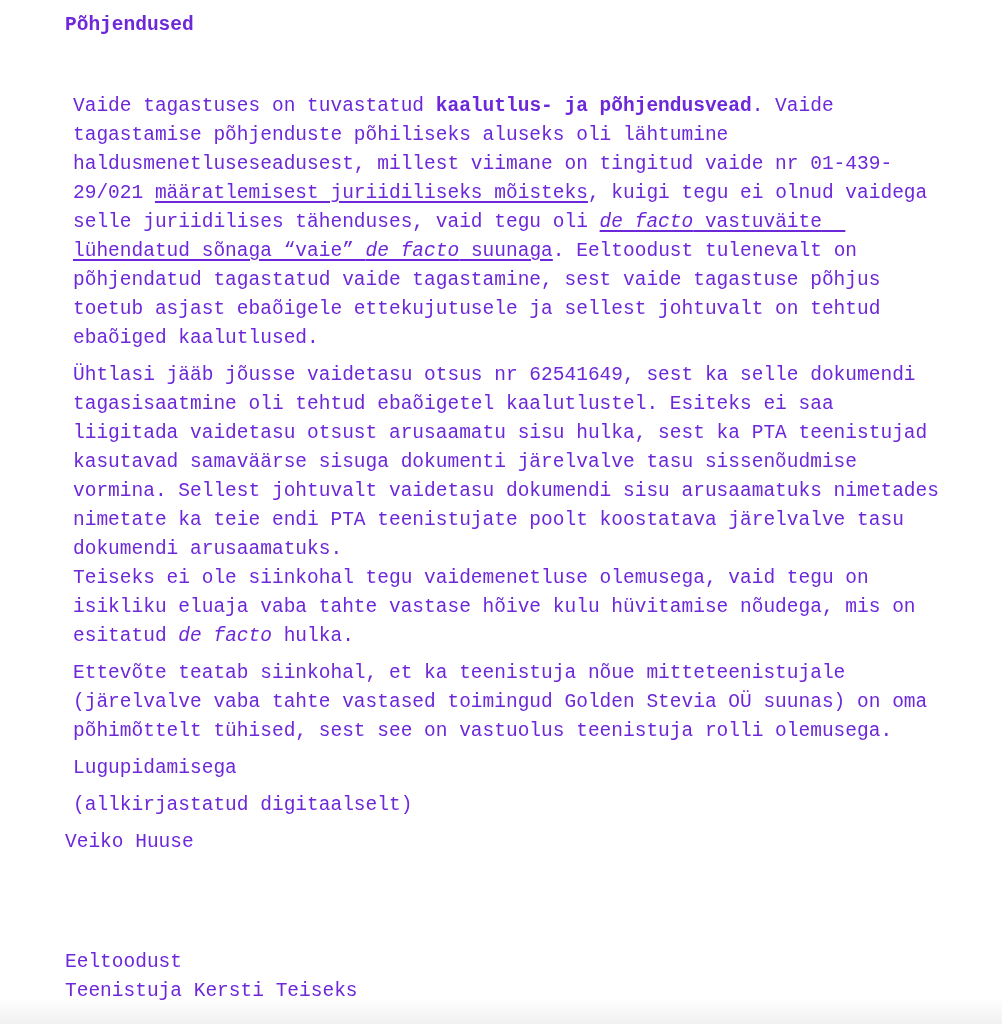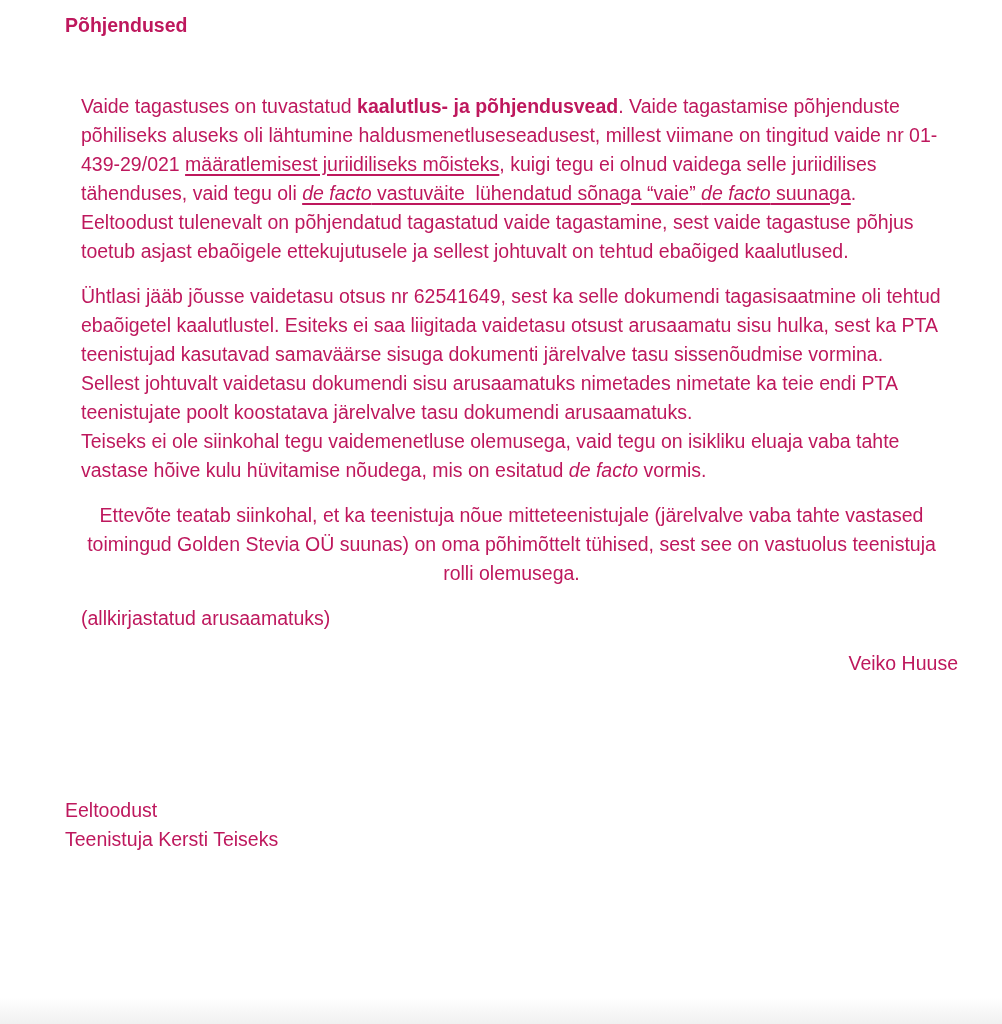--- a/index.html
+++ b/index.html
@@ -6,46 +6,46 @@
     margin: 0;
     padding: 0;
     background: #ffffff;
   }
   .page {
     position: relative;
     width: 1002px;
     height: 1024px;
     background: #ffffff;
     overflow: hidden;
-    font-family: Liberation Sans, sans-serif;
+    font-family: Liberation Mono, monospace;
     font-size: 19.5px;
     line-height: 29px;
-    color: #be185d;
+    color: #6d28d9;
   }
   .content {
     position: absolute;
     top: 11px;
     left: 65px;
     width: 893px;
   }
   .doc-title {
     font-weight: bold;
     margin: 0 0 52px 0;
     white-space: pre-wrap;
   }
   p.para {
-    margin: 16px;
+    margin: 8px;
     white-space: pre-wrap;
   }
   .p1 { margin-bottom: 28px; }
   .p2 { margin-bottom: 26px; }
-  .p3 { margin-bottom: 39px; text-align: center; }
+  .p3 { margin-bottom: 39px; }
   .regards { margin-bottom: 29px; }
   .signed-note { margin-bottom: 28px; }
-  .sig-block { margin-bottom: 118px; text-align: right; }
+  .sig-block { margin-bottom: 91px; }
   .b { font-weight: bold; }
   .i { font-style: italic; }
   .u {
     text-decoration: underline;
     text-decoration-thickness: 1.5px;
     text-underline-offset: 3px;
   }
   .page-bottom-fade {
     position: absolute;
     left: 0;
@@ -60,26 +60,27 @@
 <body>
 
 <div class="page">
   <div class="content">
 
     <div class="doc-title">Põhjendused</div>
 
     <p class="para p1"><span>Vaide tagastuses on tuvastatud </span><span class="b">kaalutlus- ja põhjendusvead</span><span>. Vaide tagastamise põhjenduste põhiliseks aluseks oli lähtumine haldusmenetluseseadusest, millest viimane on tingitud vaide nr 01-439-29/021 </span><span class="u">määratlemisest juriidiliseks mõisteks</span><span>, kuigi tegu ei olnud vaidega selle juriidilises tähenduses, vaid tegu oli </span><span class="i u">de facto</span><span class="u"> vastuväite  lühendatud sõnaga “vaie” </span><span class="i u">de facto</span><span class="u"> suunaga</span><span>. Eeltoodust tulenevalt on põhjendatud tagastatud vaide tagastamine, sest vaide tagastuse põhjus toetub asjast ebaõigele ettekujutusele ja sellest johtuvalt on tehtud ebaõiged kaalutlused.</span></p>
 
     <p class="para p2"><span>Ühtlasi jääb jõusse vaidetasu otsus nr 62541649, sest ka selle dokumendi tagasisaatmine oli tehtud ebaõigetel kaalutlustel. Esiteks ei saa liigitada vaidetasu otsust arusaamatu sisu hulka, sest ka PTA teenistujad kasutavad samaväärse sisuga dokumenti järelvalve tasu sissenõudmise vormina. Sellest johtuvalt vaidetasu dokumendi sisu arusaamatuks nimetades nimetate ka teie endi PTA teenistujate poolt koostatava järelvalve tasu dokumendi arusaamatuks.
-Teiseks ei ole siinkohal tegu vaidemenetluse olemusega, vaid tegu on isikliku eluaja vaba tahte vastase hõive kulu hüvitamise nõudega, mis on esitatud </span><span class="i">de facto</span><span> vormis.</span></p>
+Teiseks ei ole siinkohal tegu vaidemenetluse olemusega, vaid tegu on isikliku eluaja vaba tahte vastase hõive kulu hüvitamise nõudega, mis on esitatud </span><span class="i">de facto</span><span> hulka.</span></p>
 
     <p class="para p3"><span>Ettevõte teatab siinkohal, et ka teenistuja nõue mitteteenistujale (järelvalve vaba tahte vastased toimingud Golden Stevia OÜ suunas) on oma põhimõttelt tühised, sest see on vastuolus teenistuja rolli olemusega.</span></p>
 
+    <p class="para regards">Lugupidamisega</p>
 
-    <p class="para signed-note">(allkirjastatud arusaamatuks)</p>
+    <p class="para signed-note">(allkirjastatud digitaalselt)</p>
 
     <div class="sig-block">
       <div>Veiko Huuse</div>
     </div>
 
     <div>
       <div>Eeltoodust</div>
       <div>Teenistuja Kersti Teiseks</div>
     </div>
 

